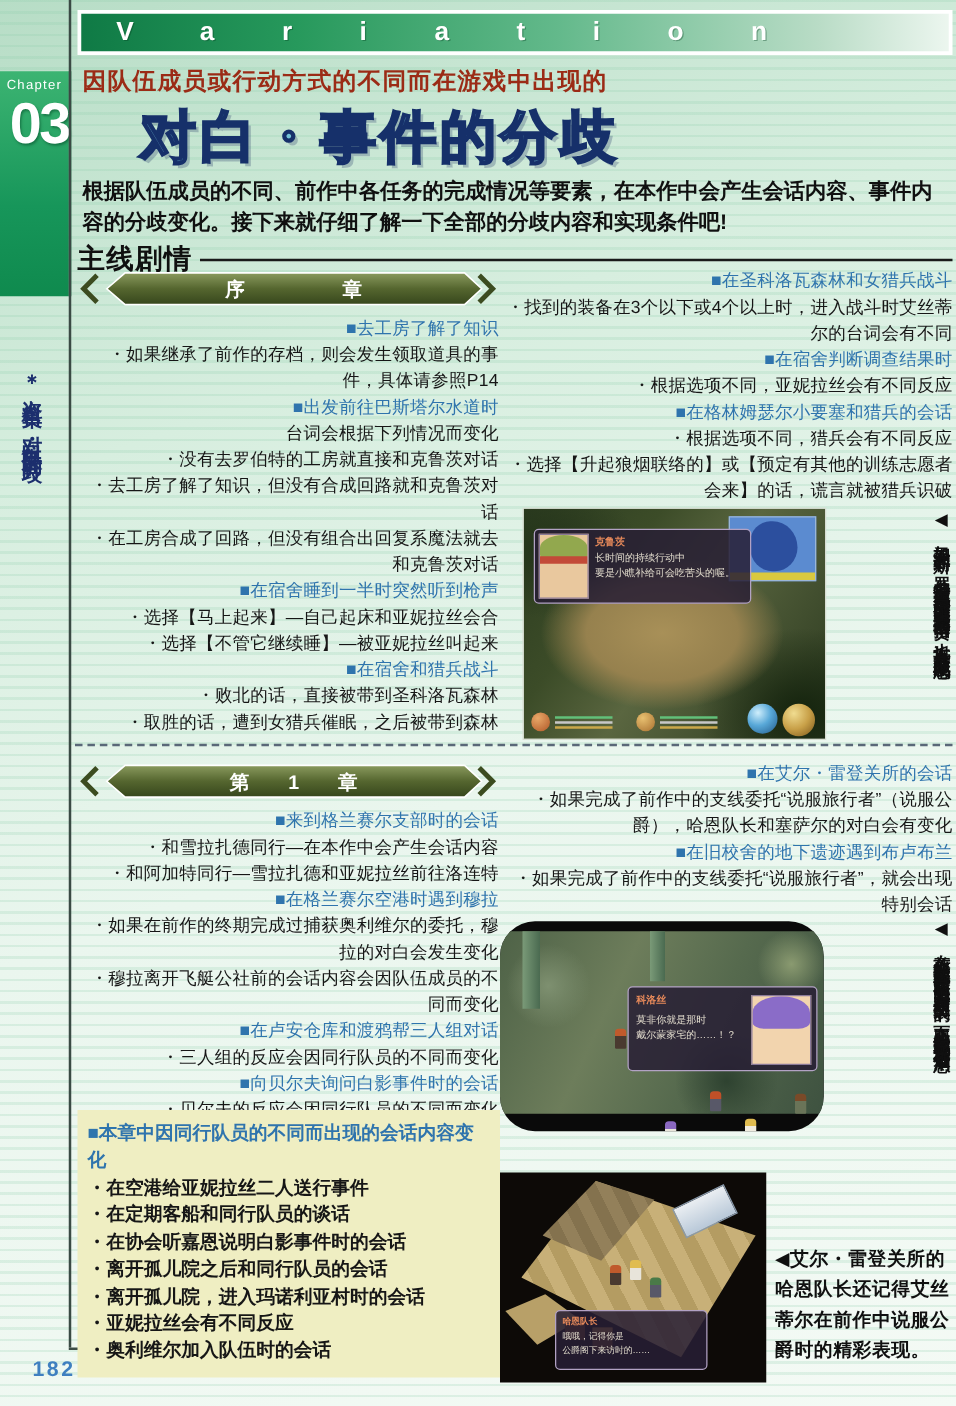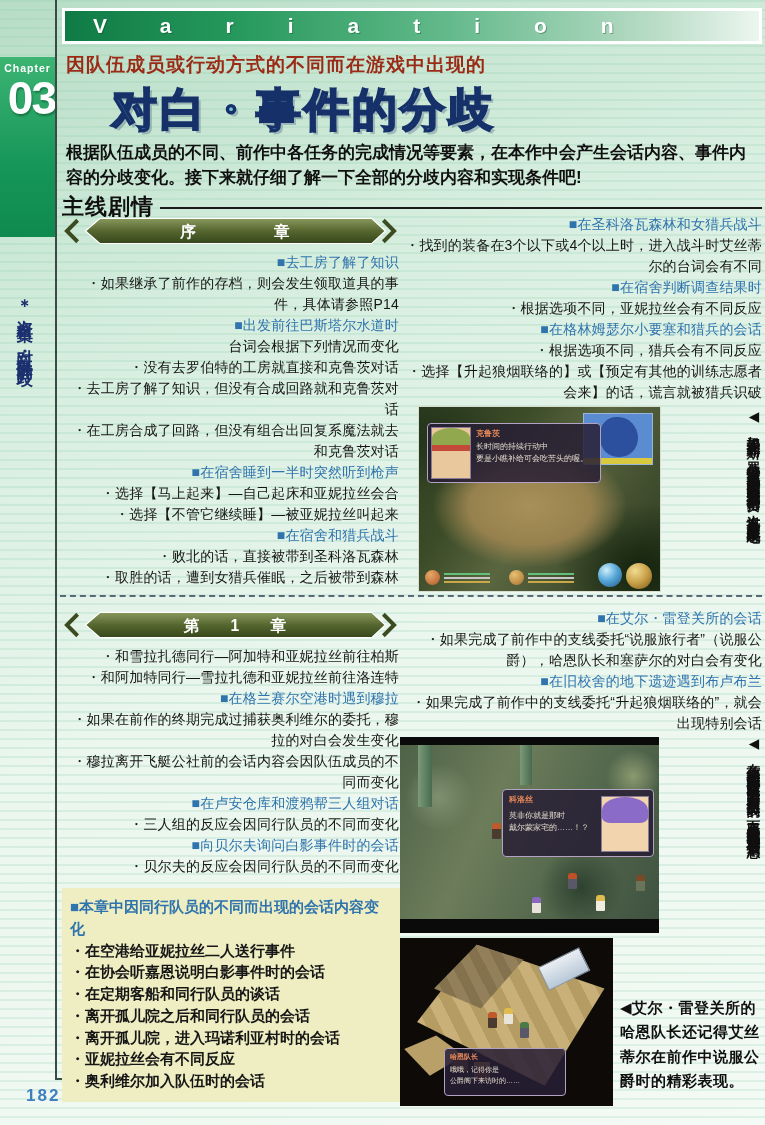--- a/index.html
+++ b/index.html
@@ -15,21 +15,21 @@
 
   
   .var-banner{left:62px;top:8px;width:700px;height:36px;background:#fff;padding:3px;box-sizing:border-box;}
   .var-banner-inner{width:100%;height:100%;background:linear-gradient(90deg,#0f7a45 0%,#27995c 25%,#63b98b 55%,#b9dcc6 85%,#ecf6ef 100%);
     display:flex;align-items:center;overflow:hidden;}
   .var-banner-inner span{color:#fff;font-weight:700;font-size:21px;letter-spacing:54px;padding-left:28px;white-space:nowrap;text-shadow:1px 1px 0 rgba(0,60,30,.35);}
 
   
   .chapter-tab{left:0;top:57px;width:57px;height:180px;background:linear-gradient(180deg,#3cb472,#17965a 60%,#0f8a4e);
     border-right:2px solid #0c6e3e;color:#fff;text-align:center;box-sizing:border-box;}
-  .chapter-tab .lbl{font-size:10.5px;font-weight:700;margin-top:5px;letter-spacing:1px;}
+  .chapter-tab .lbl{font-size:10.5px;font-weight:400;margin-top:5px;letter-spacing:1px;}
   .chapter-tab .num{font-size:46px;font-weight:800;line-height:1.05;letter-spacing:-2px;text-shadow:1px 2px 2px rgba(0,70,35,.5);text-align:right;}
 
   
   .vline{left:55px;top:0;width:2px;height:1078px;background:#3a4a44;}
   .hline{left:55px;top:1078px;width:250px;height:2px;background:linear-gradient(90deg,#3a4a44,rgba(58,74,68,0));}
   .side-vert{left:16px;top:288px;height:430px;writing-mode:vertical-rl;font-size:16.5px;font-weight:700;
     color:#1c2f6e;letter-spacing:3px;line-height:1.1;}
 
   
   .kicker{left:66px;top:52px;width:690px;font-size:19px;font-weight:800;color:#9b2b16;letter-spacing:1px;}
@@ -77,21 +77,21 @@
   .mmap .strip{position:absolute;left:0;bottom:0;width:100%;height:6px;background:#d9c93f;}
   .port{position:absolute;overflow:hidden;border:1px solid #8a7a98;background:#e9c89e;}
   .port .hair{position:absolute;left:0;top:0;width:100%;height:40%;border-radius:50% 50% 20% 20%;}
   .port .band{position:absolute;left:0;top:34%;width:100%;height:12%;}
   .hud-grp{position:absolute;display:flex;align-items:center;gap:4px;}
   .hud-ic{width:15px;height:15px;border-radius:50%;}
   .bars i{display:block;width:46px;height:2px;margin:2px 0;}
   .orb{position:absolute;border-radius:50%;}
 
   
-  .shot2{left:400px;top:737px;width:259px;height:196px;background:#0a0a0a;}
+  .shot2{left:400px;top:737px;width:259px;height:168px;background:#0a0a0a;border-radius:28px;}
   .s2scene{position:absolute;left:0;top:8px;right:0;bottom:14px;
     background:
       radial-gradient(circle 42px at 15% 30%,#7e9070 0%,rgba(126,144,112,0) 80%),
       radial-gradient(circle 55px at 70% 82%,#2e4230 0%,rgba(46,66,48,0) 75%),
       radial-gradient(circle 34px at 90% 18%,#8a9a70 0%,rgba(138,154,112,0) 80%),
       linear-gradient(115deg,#4e6247 0%,#6d7d5b 35%,#566a4e 62%,#3e5240 100%);}
   .pillar{position:absolute;background:linear-gradient(90deg,#7a9a78,#4a6a50);}
   .sprite{position:absolute;width:9px;height:16px;border-radius:3px 3px 1px 1px;}
 
   
@@ -223,43 +223,44 @@
 
   <div class="abs dashes"></div>
 
   <div class="abs col ch1-left">
     <svg class="sec-banner" viewBox="0 0 345 30" width="337" height="30">
       <polyline points="16,4 5,15 16,26" fill="none" stroke="#3c4c20" stroke-width="4"></polyline>
       <polygon points="24,15 39,2 317,2 331,15 317,28 39,28" fill="url(#secgrad)" stroke="#ffffff" stroke-width="1.3"></polygon>
       <polyline points="329,4 340,15 329,26" fill="none" stroke="#3c4c20" stroke-width="4"></polyline>
       <text x="177" y="21" text-anchor="middle" font-size="16" font-weight="bold" fill="#ffffff">第　　1　　章</text>
     </svg>
-    <p class="b">・和雪拉扎德同行—阿加特和亚妮拉丝前往柏斯</p>
+    <p class="h">■来到格兰赛尔支部时的会话</p>
+    <p class="b">・和雪拉扎德同行—在本作中会产生会话内容</p>
     <p class="b">・和阿加特同行—雪拉扎德和亚妮拉丝前往洛连特</p>
     <p class="h">■在格兰赛尔空港时遇到穆拉</p>
     <p class="b">・如果在前作的终期完成过捕获奥利维尔的委托，穆拉的对白会发生变化</p>
     <p class="b">・穆拉离开飞艇公社前的会话内容会因队伍成员的不同而变化</p>
     <p class="h">■在卢安仓库和渡鸦帮三人组对话</p>
     <p class="b">・三人组的反应会因同行队员的不同而变化</p>
     <p class="h">■向贝尔夫询问白影事件时的会话</p>
     <p class="b">・贝尔夫的反应会因同行队员的不同而变化</p>
   </div>
 
   <div class="abs col ch1-right">
     <p class="h">■在艾尔・雷登关所的会话</p>
     <p class="b">・如果完成了前作中的支线委托“说服旅行者”（说服公爵），哈恩队长和塞萨尔的对白会有变化</p>
     <p class="h">■在旧校舍的地下遗迹遇到布卢布兰</p>
-    <p class="b">・如果完成了前作中的支线委托“升起狼烟联络的”，就会出现特别会话</p>
+    <p class="b">・如果完成了前作中的支线委托“说服旅行者”，就会出现特别会话</p>
   </div>
 
   <div class="abs ybox">
     <p class="h">■本章中因同行队员的不同而出现的会话内容变化</p>
     <p class="b">・在空港给亚妮拉丝二人送行事件</p>
+    <p class="b">・在定期客船和同行队员的谈话</p>
     <p class="b">・在协会听嘉恩说明白影事件时的会话</p>
-    <p class="b">・在定期客船和同行队员的谈话</p>
     <p class="b">・离开孤儿院之后和同行队员的会话</p>
     <p class="b">・离开孤儿院，进入玛诺利亚村时的会话</p>
     <p class="b">・亚妮拉丝会有不同反应</p>
     <p class="b">・奥利维尔加入队伍时的会话</p>
   </div>
 
   <div class="abs shot shot2">
     <div class="s2scene">
       <div class="pillar" style="left:18px;top:0;width:14px;height:62px;"></div>
       <div class="pillar" style="left:120px;top:0;width:12px;height:40px;"></div>

